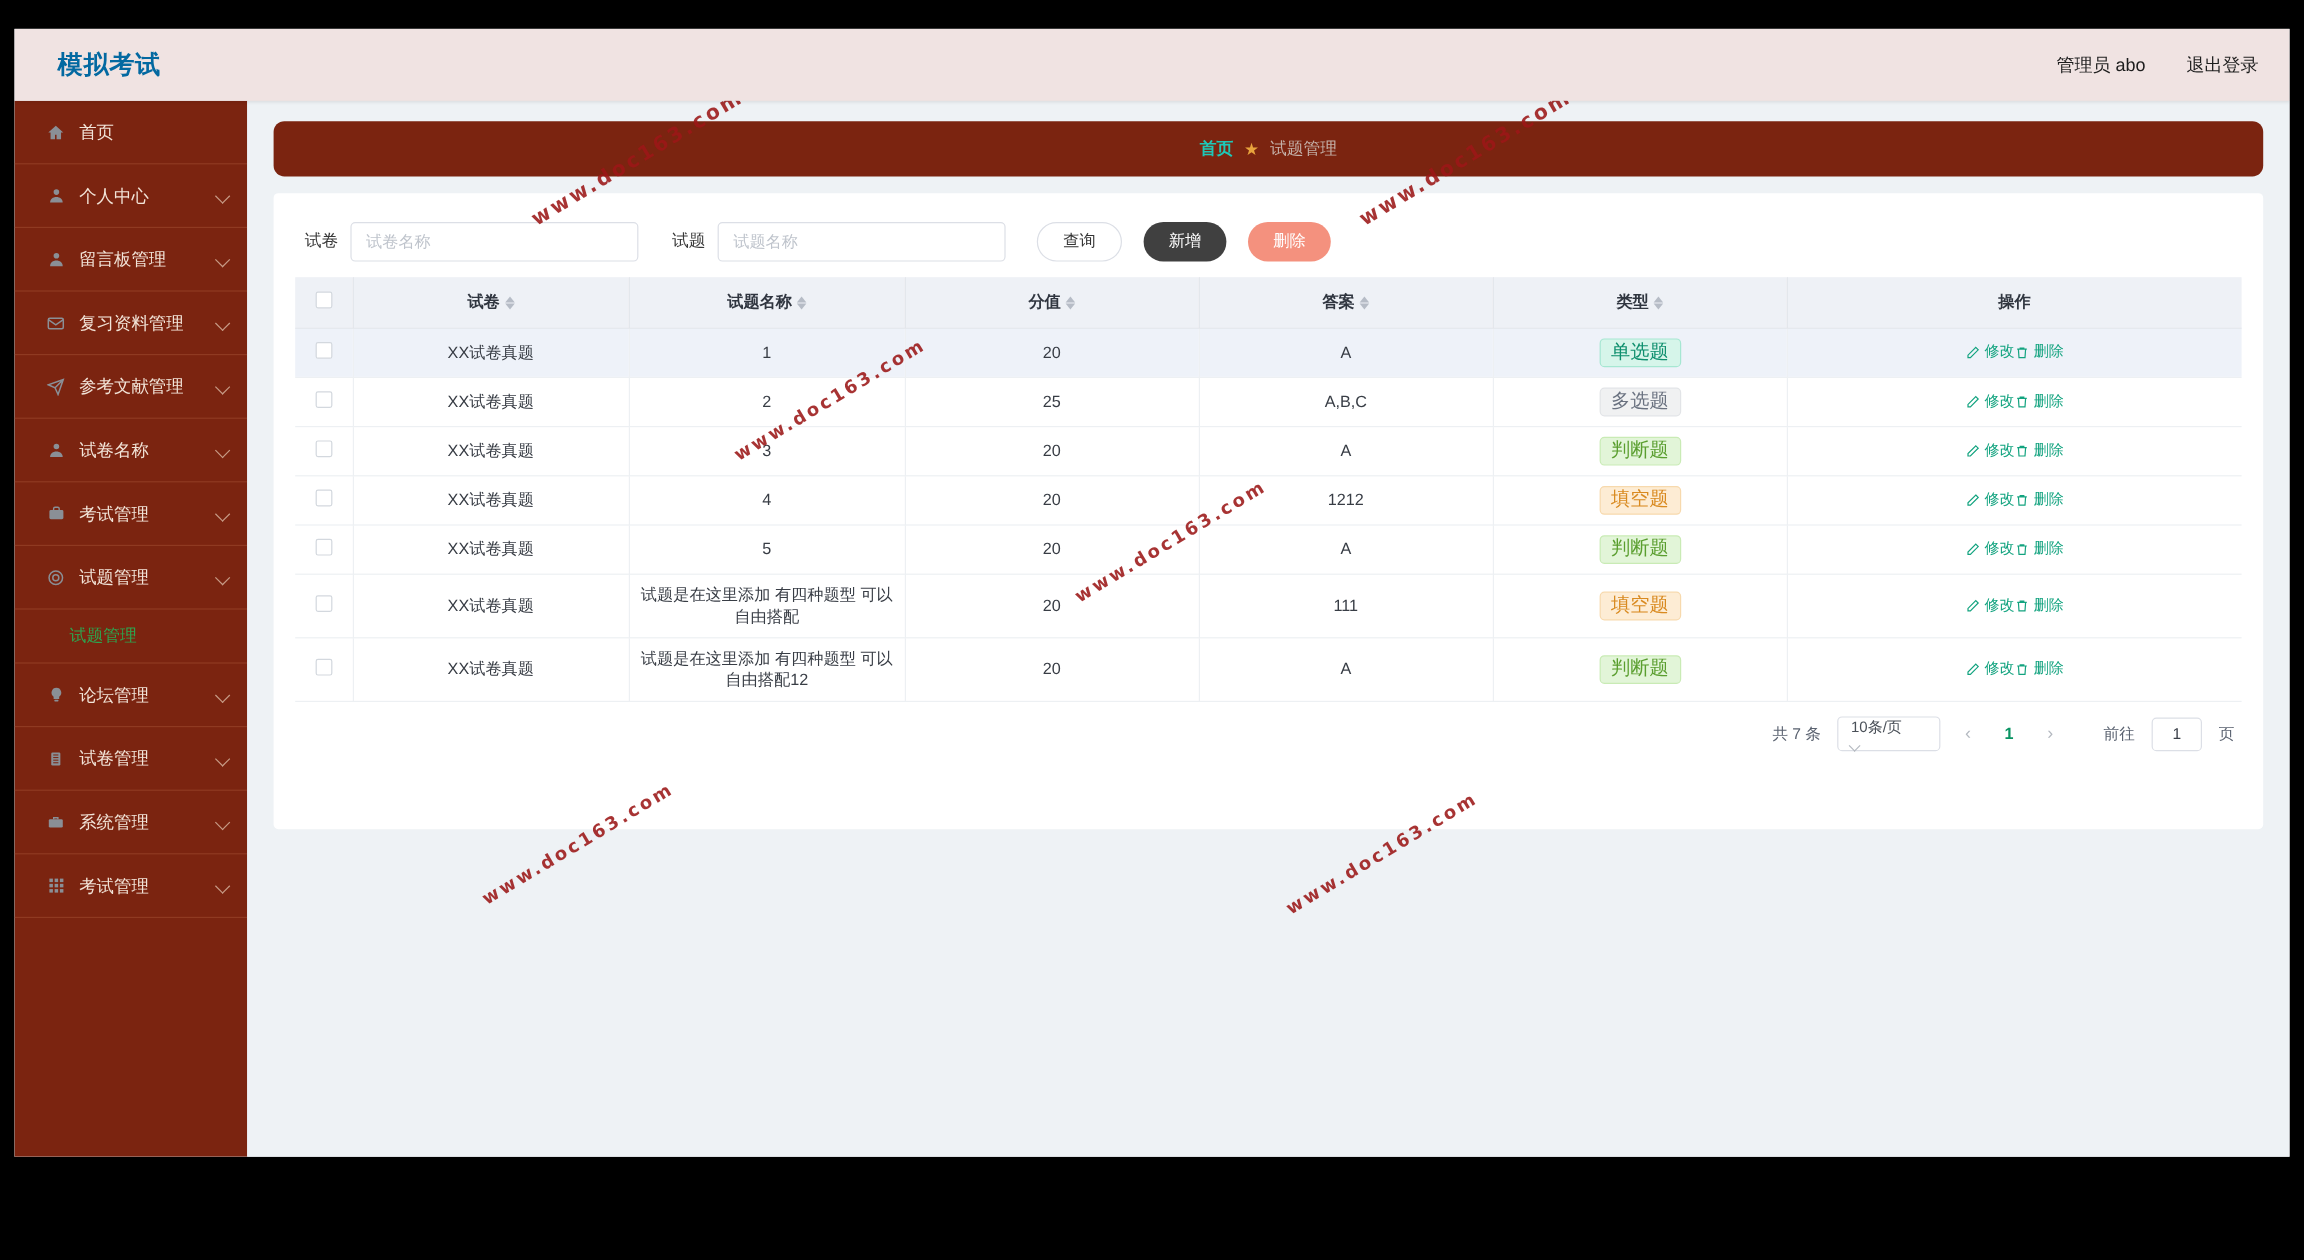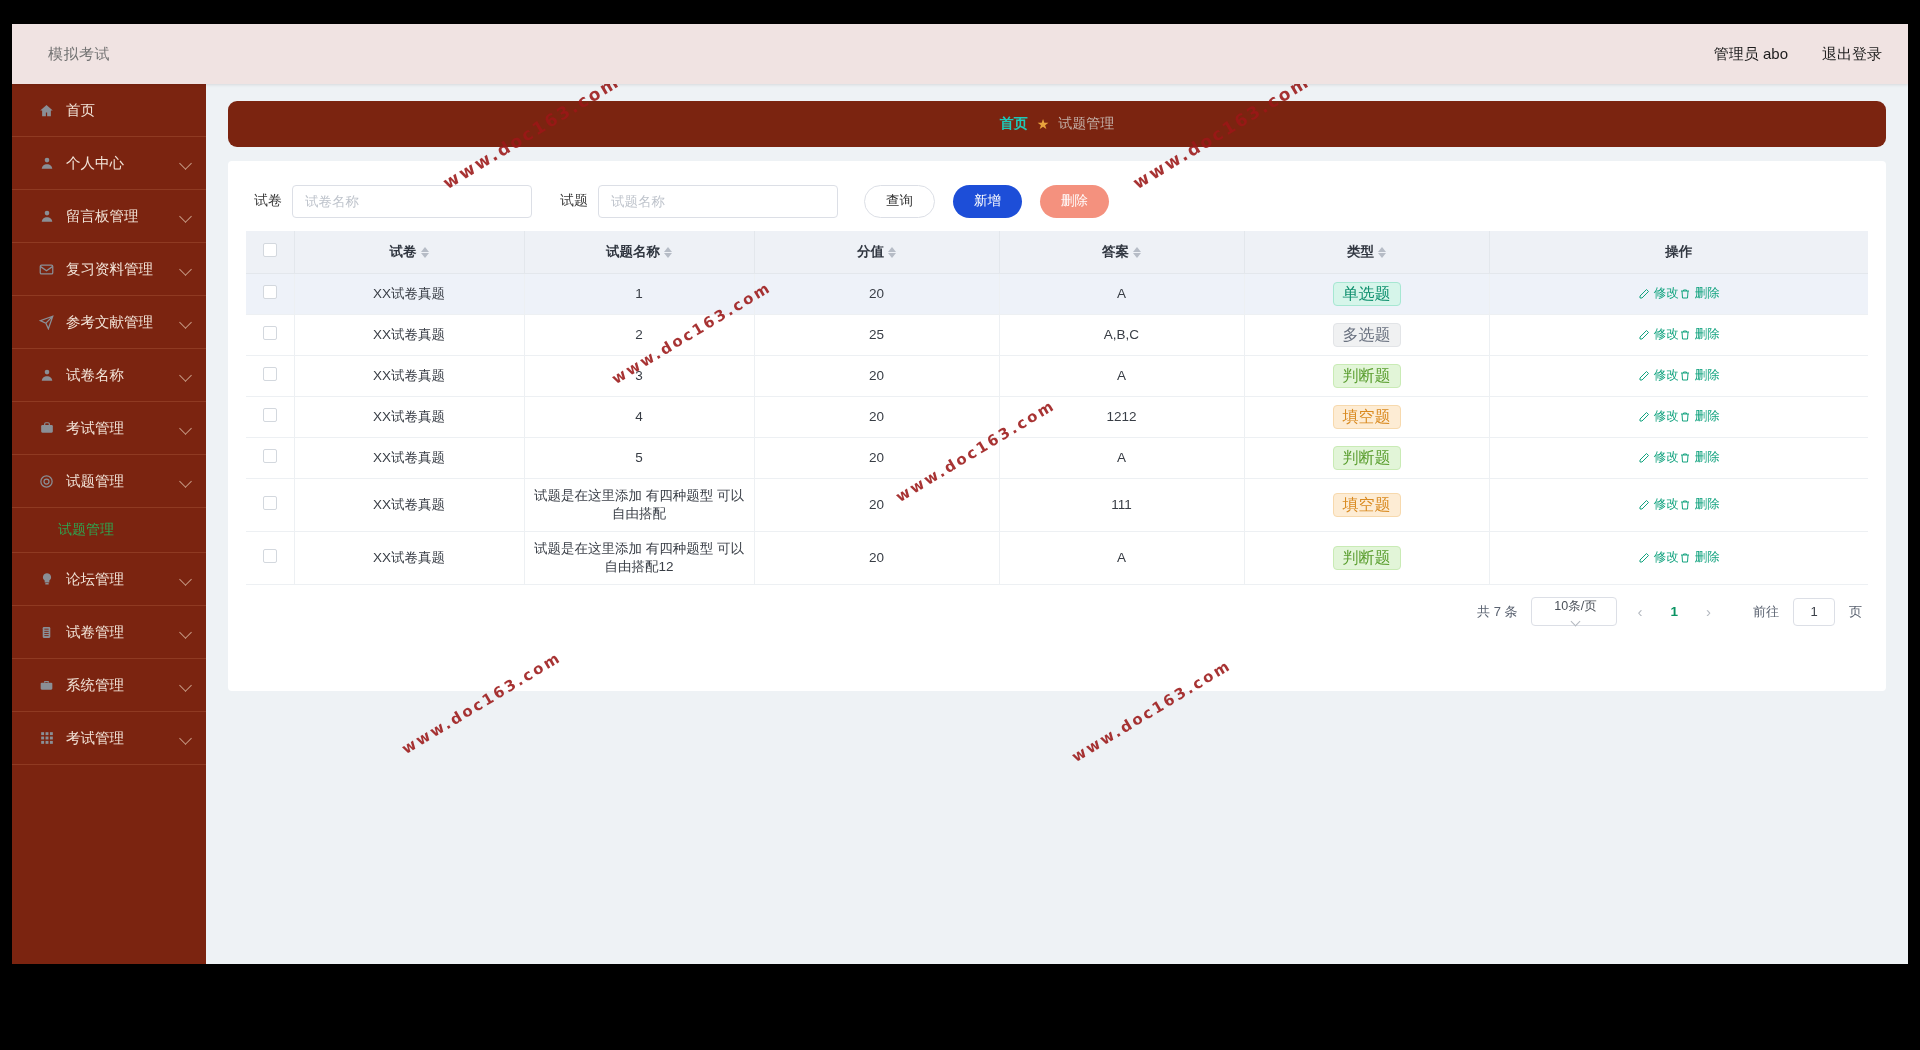--- a/index.html
+++ b/index.html
@@ -23,21 +23,21 @@
     position: absolute; left: 0; top: 0;
     width: 1896px; height: 60px;
     background: #f0e3e2;
     display: flex; align-items: center;
     justify-content: space-between;
     padding: 0 26px 0 36px;
     box-shadow: 0 1px 3px rgba(0,0,0,.10);
     z-index: 20;
   }
   .brand {
-    font-size: 15px; font-weight: normal; color: #737373;
+    font-size: 21px; font-weight: bold; color: #0369a1;
     letter-spacing: .5px;
   }
   .header-right { display: flex; align-items: center; gap: 34px; }
   .header-right span { font-size: 15px; color: #1d1d1d; }
 
   
   .sidebar {
     position: absolute; left: 0; top: 60px;
     width: 194px; height: 880px;
     background: #7b2410;
@@ -119,21 +119,21 @@
   }
   .tb-input::placeholder { color: #bfc4cc; }
   .tb-gap { width: 28px; }
   .btn {
     height: 33px; border-radius: 17px;
     font-size: 13.5px; border: none; cursor: pointer;
     padding: 0 21px;
     font-family: "Liberation Sans", sans-serif;
   }
   .btn-query { background:#fff; color:#333; border:1px solid #dcdfe6; margin-left: 26px; }
-  .btn-add { background:#1d4ed8; color:#fff; margin-left: 18px; }
+  .btn-add { background:#404040; color:#fff; margin-left: 18px; }
   .btn-del { background:#f4917e; color:#fff; margin-left: 18px; }
 
   
   table { width: 100%; border-collapse: collapse; margin-top: 8px; }
   thead th {
     background: #eef1f6;
     height: 42px;
     font-size: 13.5px; color: #303640; font-weight: bold;
     border-bottom: 1px solid #e3e7ec;
     border-right: 1px solid #e3e7ec;
@@ -185,21 +185,21 @@
 
   
   .pager {
     display:flex; align-items:center; justify-content:flex-end;
     gap: 14px; height: 54px; padding-right: 6px;
     font-size: 13px; color: #5a6270;
   }
   .pg-select {
     width: 86px; height: 29px;
     border: 1px solid #dcdfe6; border-radius: 4px;
-    display:flex; align-items:center; justify-content:space-between;
+    display:flex; justify-content:space-between;
     padding: 0 8px 0 10px; background:#fff; cursor:pointer;
     font-size: 12.5px; color: #4a5058; flex-direction: column;
   }
   .caret { width:7px;height:7px;border-right:1.3px solid #b4b9c0;border-bottom:1.3px solid #b4b9c0;transform:rotate(45deg);margin-top:-3px;}
   .pg-arrow { color:#b4b9c0; font-size:15px; cursor:pointer; padding: 0 6px; }
   .pg-num { color:#0a9463; font-weight:bold; font-size:13.5px; cursor:pointer; padding: 0 8px;}
   .pg-goto-input {
     width: 42px; height: 28px;
     border:1px solid #dcdfe6; border-radius:4px;
     text-align:center; font-size:13px; color:#3b4049; outline:none;

